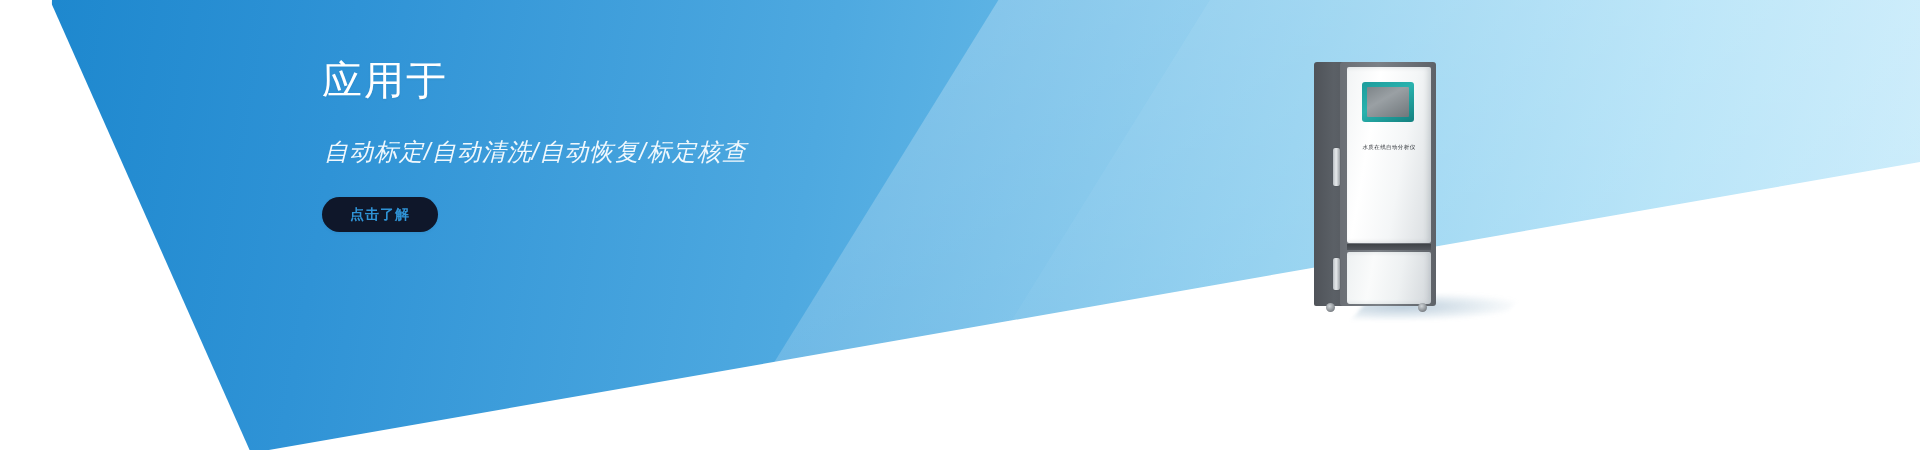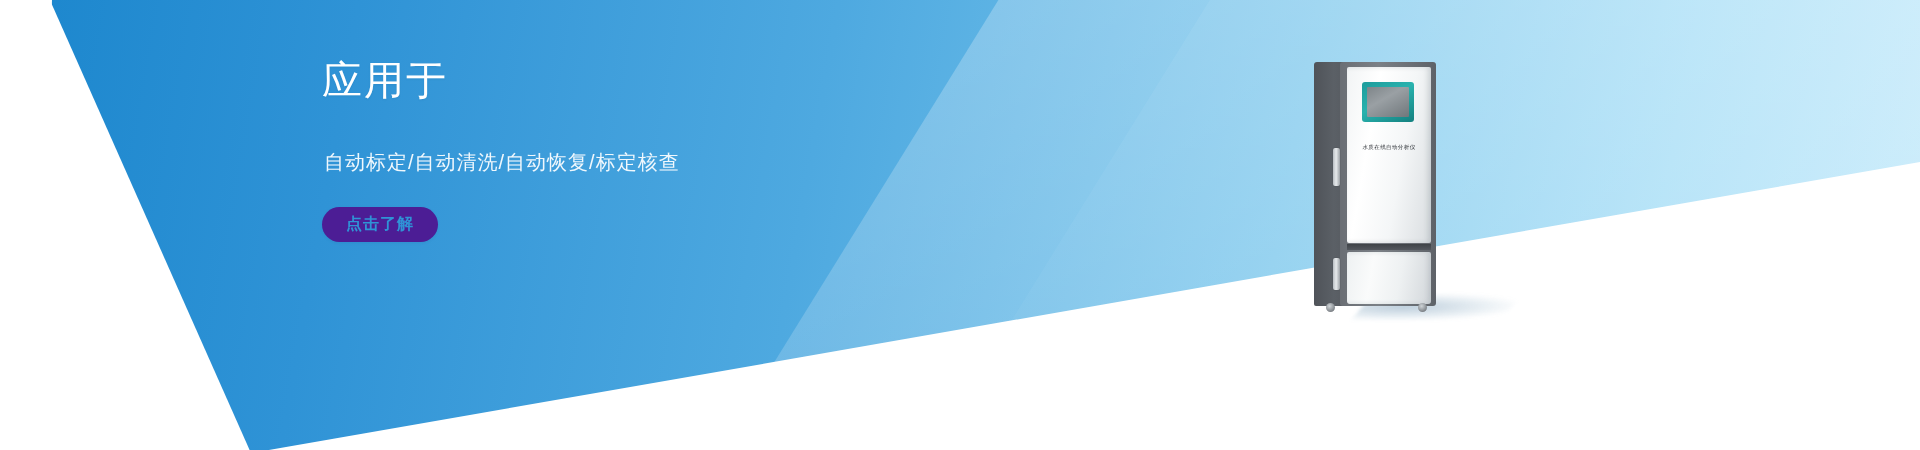--- a/index.html
+++ b/index.html
@@ -65,40 +65,41 @@
     font-size:40px;
     line-height:56px;
     font-weight:400;
     letter-spacing:2px;
     margin:0;
     text-shadow:0 1px 2px rgba(20,90,140,.12);
     white-space:nowrap;
   }
   .headline .l2{display:block;}
   .subtitle{
-    margin:41px 0 0 2px;
+    margin:31px 0 0 2px;
     color:#f0f8fd;
-    font-size:20px;
+    font-size:24px;
     line-height:26px;
     letter-spacing:1px;
     font-weight:400;
     white-space:nowrap;
+    font-style:italic;
   }
   .cta{
     display:inline-flex;
     align-items:center;
     justify-content:center;
     margin-top:32px;
     width:116px;height:35px;
-    background:#4c1d95;
+    background:#0f172a;
     color:#2f93d6;
     border:none;
     border-radius:18px;
     font-family:"Liberation Sans","DejaVu Sans",sans-serif;
-    font-size:16px;
+    font-size:14px;
     font-weight:700;
     letter-spacing:1px;
     cursor:pointer;
     box-shadow:0 1px 3px rgba(20,80,130,.10);
   }
 
   
   .product{
     position:absolute; left:1314px; top:62px;
     width:122px; height:258px;

